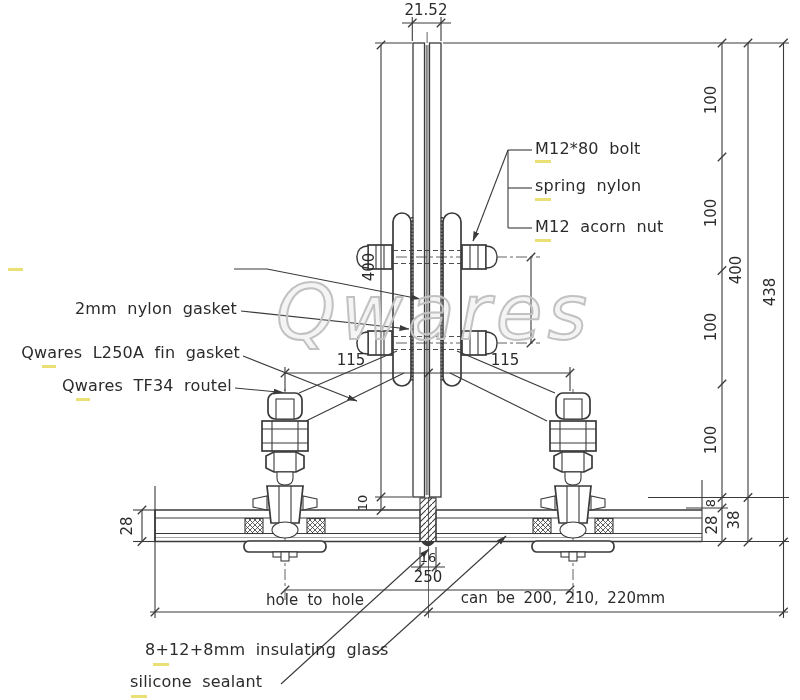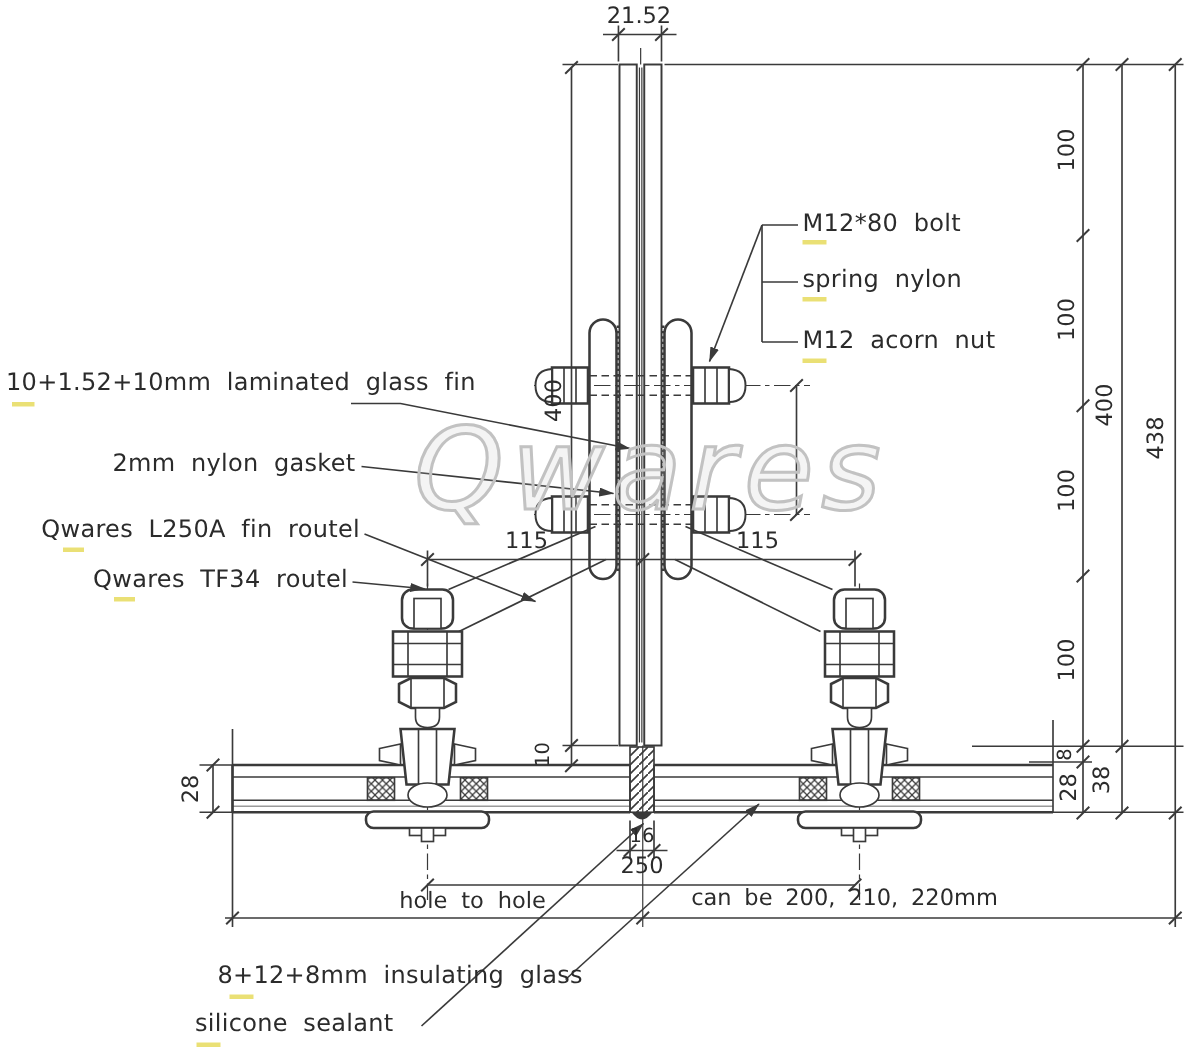--- a/index.html
+++ b/index.html
@@ -239,23 +239,22 @@
     <line x1="508" y1="150" x2="508" y2="228" class="k k1"></line>
     <line x1="508" y1="150" x2="473" y2="241" class="k k1" marker-end="url(#arr)"></line>
 
     <line x1="377" y1="653" x2="506" y2="536" class="k k1" marker-end="url(#arr)"></line>
     <line x1="281" y1="684" x2="429" y2="549" class="k k1" marker-end="url(#arr)"></line>
   </g>
 </svg>
 
 <div class="t ct" style="left:400px;top:3px;width:52px;">21.52</div>
 
-<div class="t lbl ra" style="left:4px;top:247px;width:260px;">10+1.52+10mm laminated glass fin</div>
 <div class="t lbl ra" style="left:4px;top:301px;width:233px;">2mm nylon gasket</div>
-<div class="t lbl ra" style="left:4px;top:345px;width:236px;">Qwares L250A fin routel</div>
+<div class="t lbl ra" style="left:4px;top:345px;width:236px;">Qwares L250A fin gasket</div>
 <div class="t lbl ra" style="left:4px;top:378px;width:228px;">Qwares TF34 routel</div>
 
 <div class="t lbl" style="left:535px;top:141px;">M12*80 bolt</div>
 <div class="t lbl" style="left:535px;top:178px;">spring nylon</div>
 <div class="t lbl" style="left:535px;top:219px;">M12 acorn nut</div>
 
 <div class="t lbl" style="left:145px;top:642px;">8+12+8mm insulating glass</div>
 <div class="t lbl" style="left:130px;top:674px;">silicone sealant</div>
 
 <div class="t ct" style="left:230px;top:593px;width:170px;word-spacing:0.3em;">hole to hole</div>

